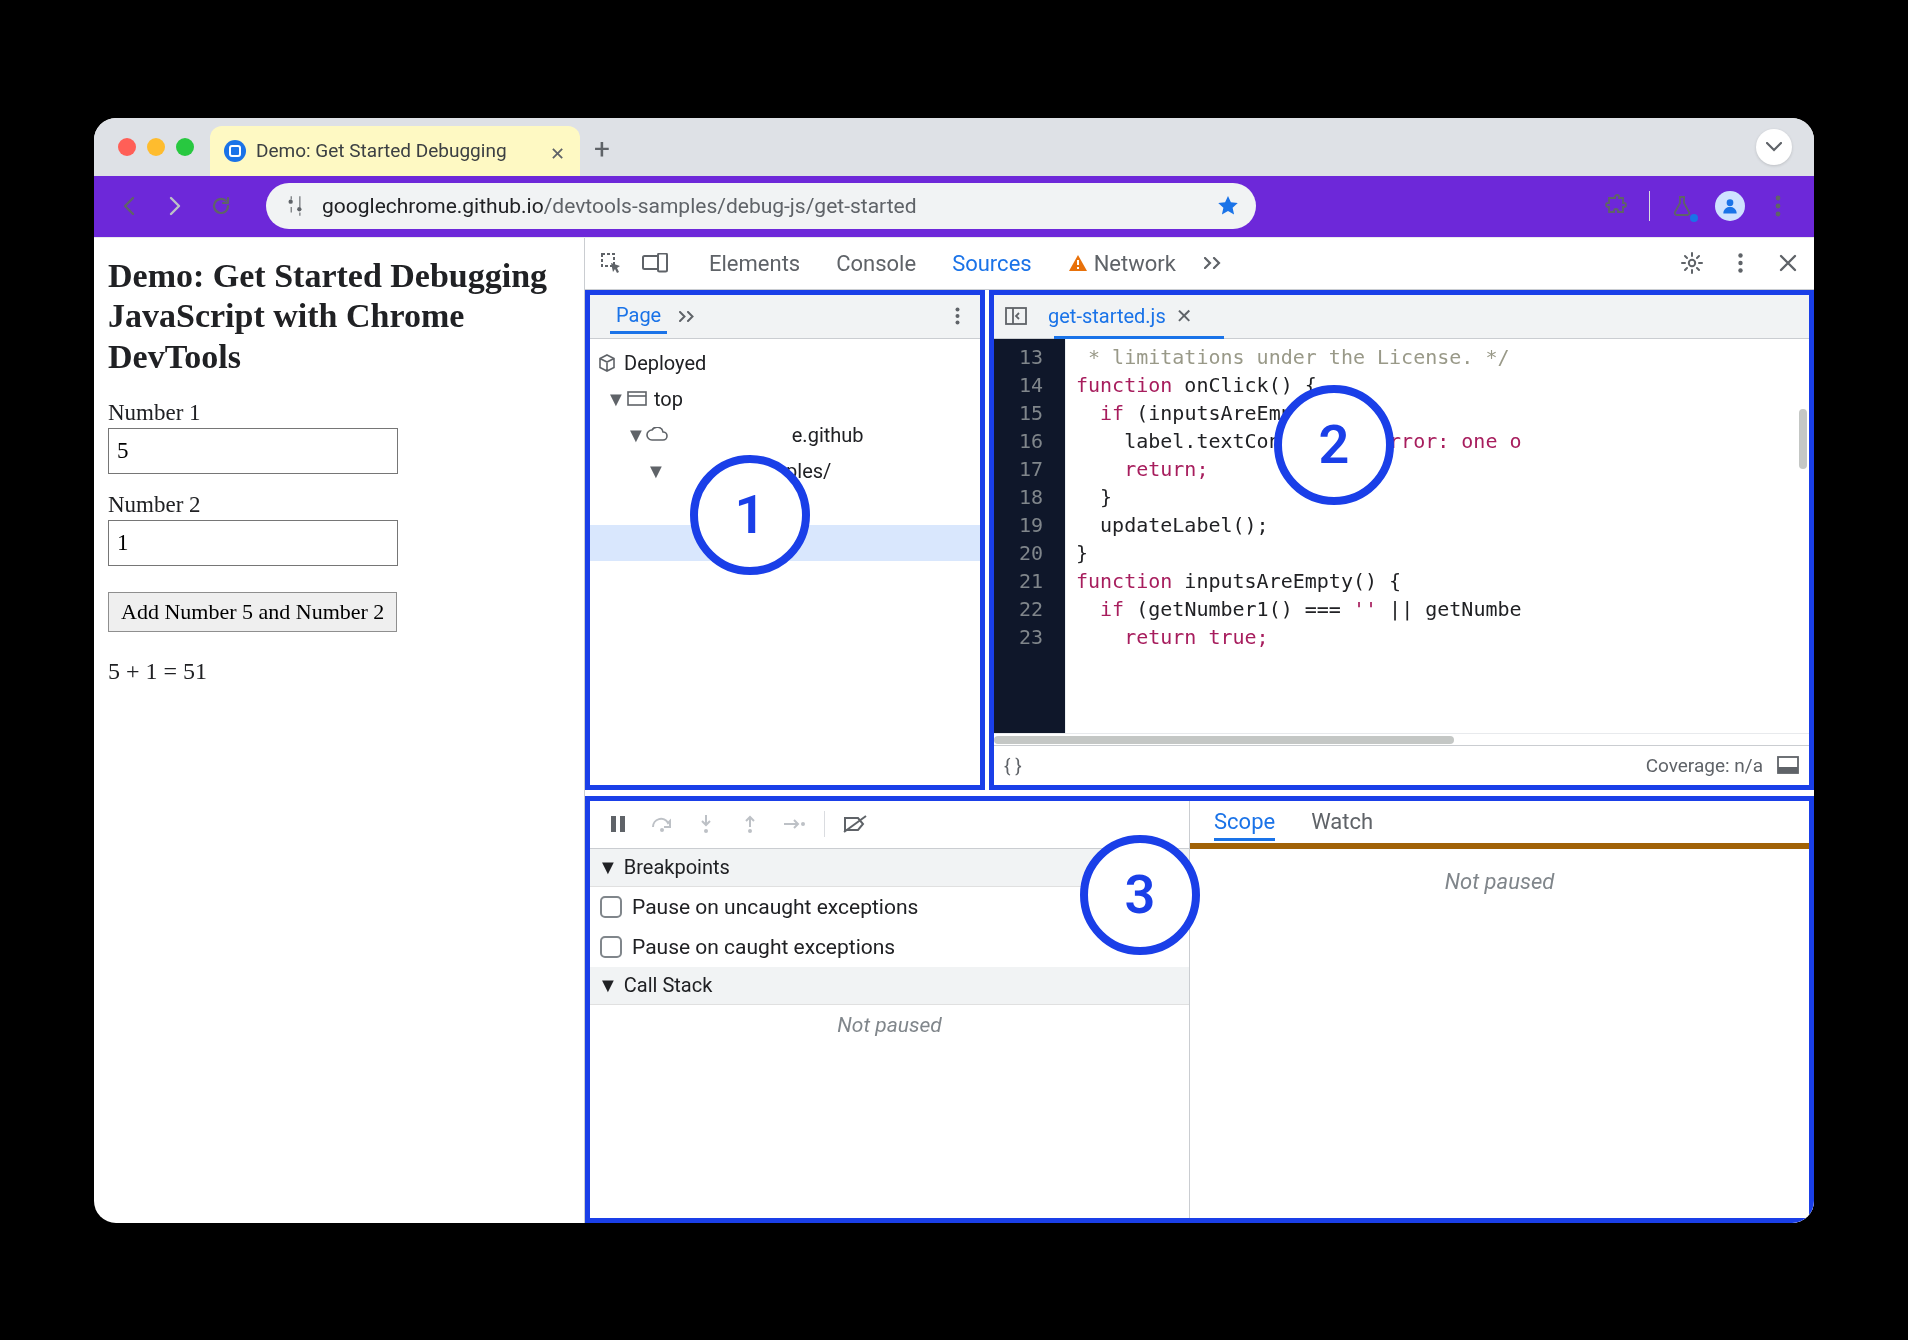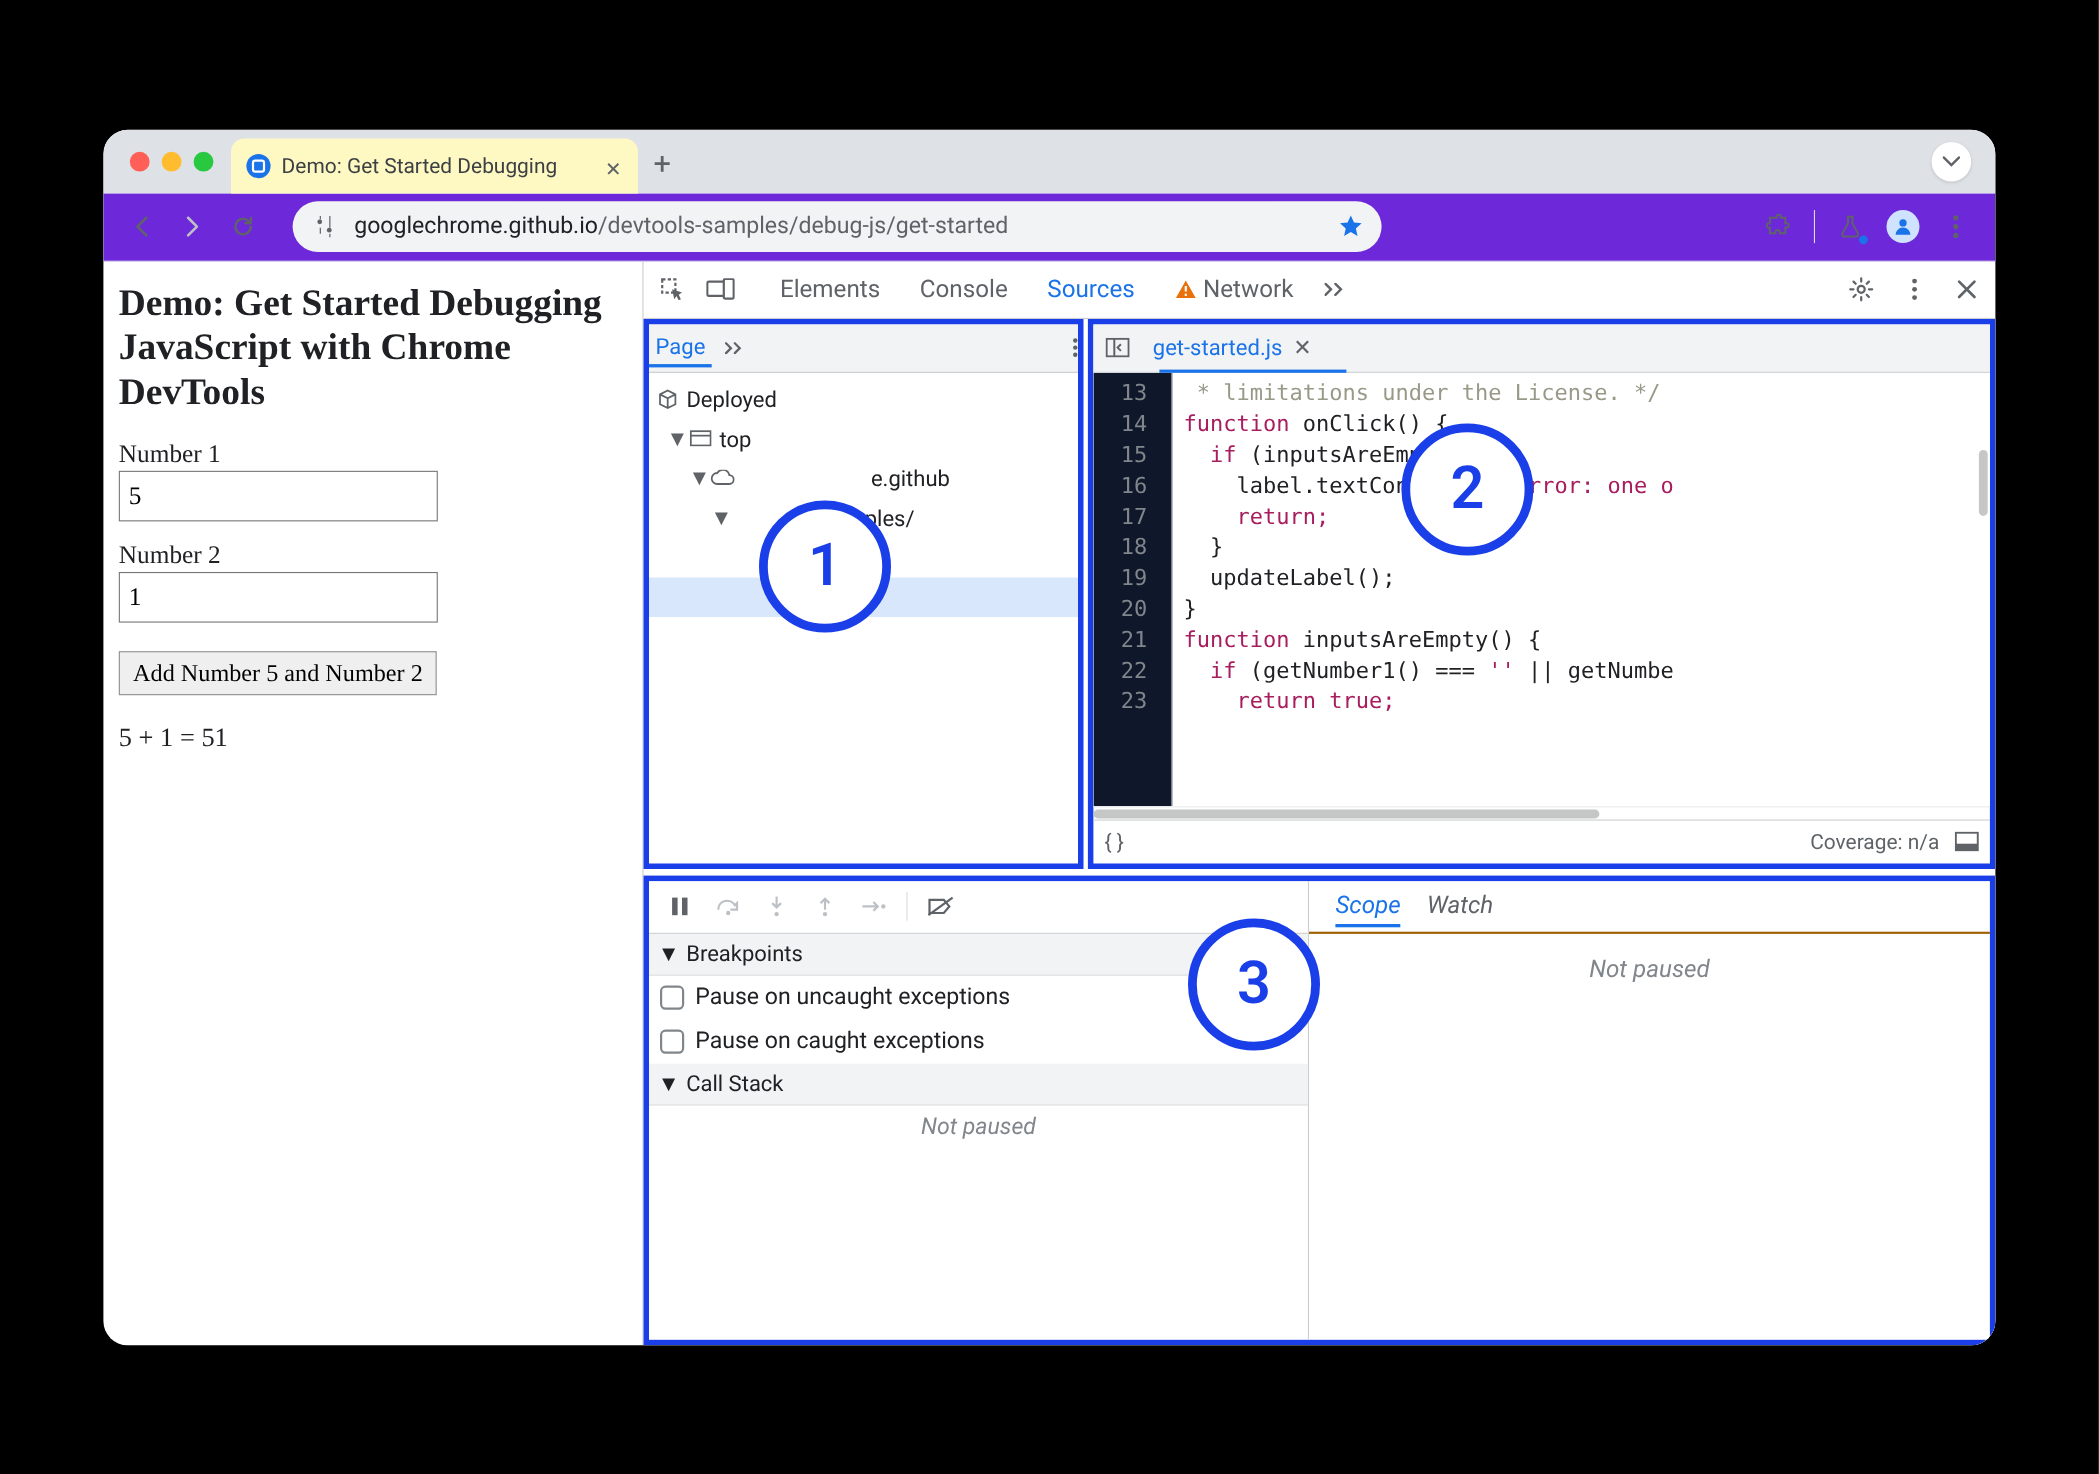--- a/index.html
+++ b/index.html
@@ -74,21 +74,21 @@
   .dt-tab.active { color:#1a73e8;}
   .dt-right { margin-left:auto; display:flex; align-items:center; gap:4px;}
   .dt-more-chev { color:#5f6368; font-size:18px; padding:0 10px;}
   .warn-tri { color:#e8710a;}
 
   .dt-body { flex:1; display:flex; flex-direction:column; position:relative;}
   .top-row { display:flex; height:500px; }
   .navigator {
     width:400px; border:5px solid #1a3fe8; display:flex; flex-direction:column; position:relative; background:#fff;
   }
-  .nav-tabs { height:44px; background:#f1f3f4; border-bottom:1px solid #cacdd1; display:flex; align-items:center; padding:0 0; gap:8px;}
+  .nav-tabs { height:44px; background:#f1f3f4; border-bottom:1px solid #cacdd1; display:flex; align-items:center; padding:0 20px; gap:8px;}
   .nav-tab { font-size:20px; color:#1a73e8; padding:4px 6px; border-bottom:3px solid #1a73e8;}
   .nav-chev { color:#5f6368; font-size:17px; margin-left:4px;}
   .nav-kebab { margin-left:auto; color:#5f6368;}
   .tree { padding:6px 0; font-size:20px; color:#202124;}
   .tree-row { display:flex; align-items:center; height:36px; padding:0 6px; gap:6px; white-space:nowrap; overflow:hidden;}
   .tree-row .arrow{ width:14px; text-align:center; color:#5f6368;}
   .tree-row.selected{ background:#d9e7fd;}
   .indent1{padding-left:16px;} .indent2{padding-left:36px;} .indent3{padding-left:56px;} .indent4{padding-left:76px;}
   .ico { width:22px; height:22px; display:flex; align-items:center; justify-content:center; color:#5f6368; flex-shrink:0;}
 
@@ -113,21 +113,21 @@
   .left-debug { width:600px; display:flex; flex-direction:column; border-right:1px solid #cacdd1;}
   .debug-toolbar { height:48px; border-bottom:1px solid #cacdd1; display:flex; align-items:center; padding:0 8px; gap:4px;}
   .db-ib{ width:40px; height:40px; display:flex; align-items:center; justify-content:center; color:#5f6368;}
   .db-ib.disabled{color:#bdc1c6;}
   .section-header{ height:38px; background:#f1f3f4; border-bottom:1px solid #e0e0e0; display:flex; align-items:center; padding:0 8px; font-size:20px; gap:6px;}
   .cb-row{ display:flex; align-items:center; height:40px; padding:0 10px; gap:10px; font-size:21px;}
   .cb{ width:22px; height:22px; border:2px solid #80868b; border-radius:5px;}
   .not-paused{ font-style:italic; color:#80868b; text-align:center; padding:8px 0; font-size:21px;}
 
   .right-debug { flex:1; display:flex; flex-direction:column;}
-  .scope-tabs { height:48px; border-bottom:2px solid #a16207; display:flex; align-items:center; gap:24px; padding:0 24px; font-size:22px; color:#5f6368;font-style:italic;}
+  .scope-tabs { height:48px; border-bottom:6px solid #a16207; display:flex; align-items:center; gap:36px; padding:0 24px; font-size:22px; color:#5f6368;}
   .scope-tabs .active{color:#1a73e8; border-bottom:3px solid #1a73e8; padding-bottom:4px; margin-bottom:-7px;}
   .right-not-paused{ font-style:italic; color:#80868b; text-align:center; margin-top:20px; font-size:22px;}
 
   
   .circle {
     position:absolute; width:120px; height:120px; border:8px solid #1a3fe8; border-radius:50%; background:#fff;
     display:flex; align-items:center; justify-content:center; font-size:54px; font-weight:600; color:#1a3fe8; z-index:5;
   }
   .c1 { left:100px; top:160px;}
   .c2 { left:280px; top:90px;}

